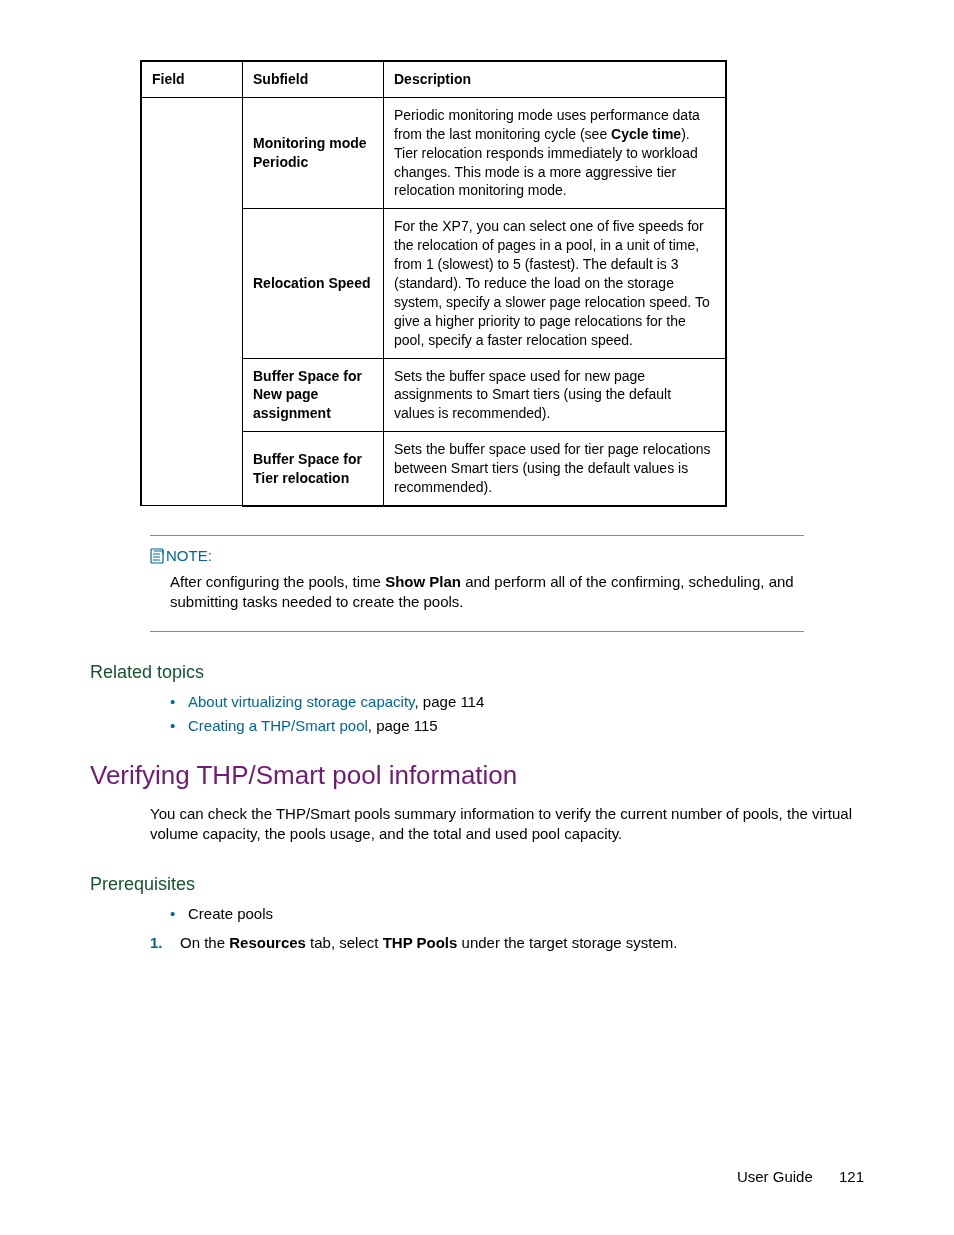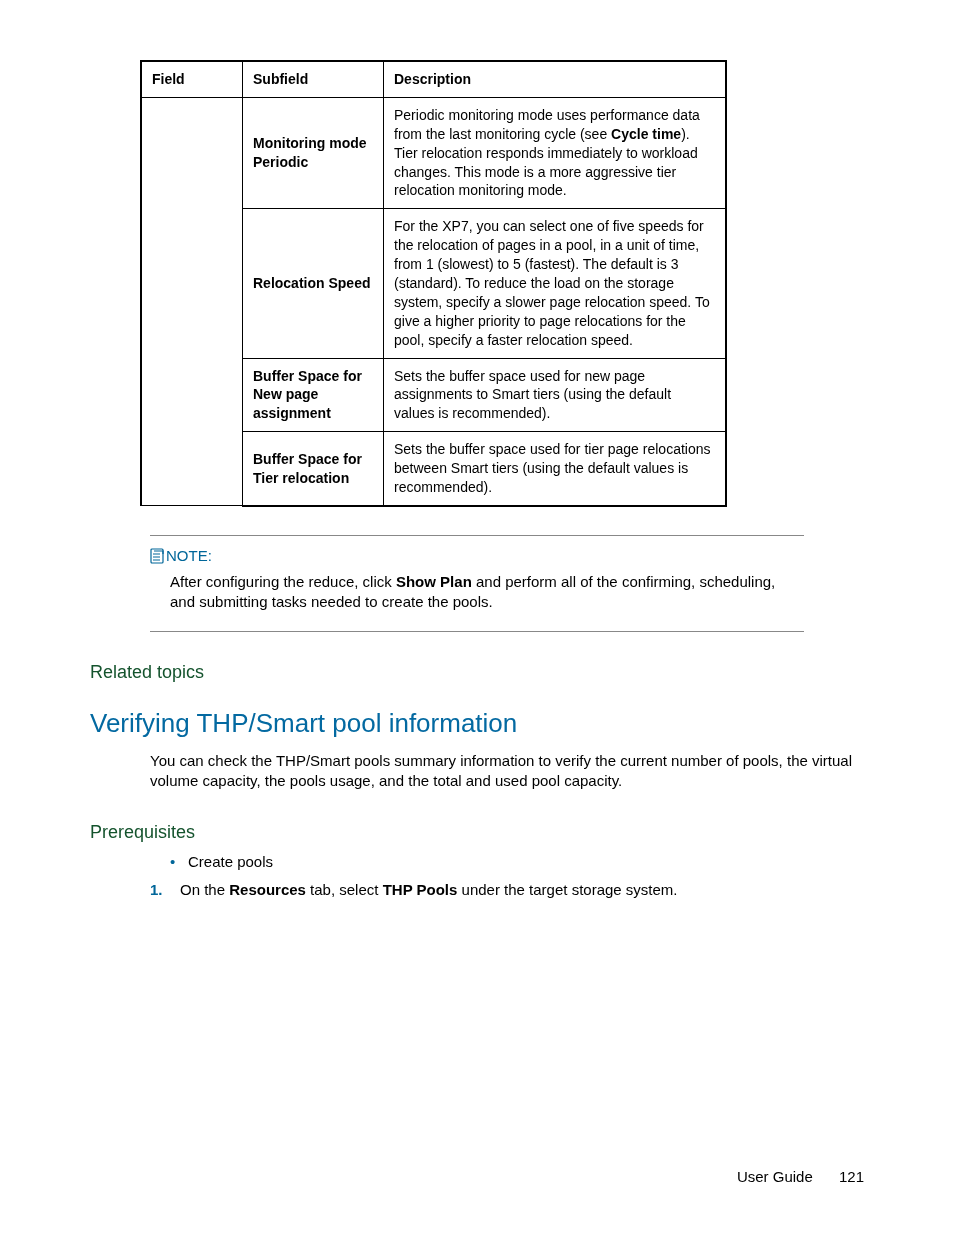--- a/index.html
+++ b/index.html
@@ -72,21 +72,21 @@
     margin-left: 20px;
     font-size: 15px;
   }
   h3.section {
     color: #14532d;
     font-weight: normal;
     font-size: 18px;
     margin: 28px 0 8px 0;
   }
   h2.section {
-    color: #0369a1;
+    color: #701a75;
     font-weight: normal;
     font-size: 26px;
     margin: 22px 0 10px 0;
   }
   ul.bullets {
     margin: 4px 0 4px 80px;
     padding: 0;
   }
   ul.bullets li {
     list-style: none;
@@ -177,25 +177,33 @@
       <svg class="note-icon" viewBox="0 0 16 16">
         <rect x="1" y="1" width="12" height="14" rx="1" fill="none" stroke="#006699" stroke-width="1.2"></rect>
         <path d="M4 3 L13 3 L13 6" fill="none" stroke="#006699" stroke-width="1.2"></path>
         <line x1="3" y1="6" x2="10" y2="6" stroke="#006699" stroke-width="1"></line>
         <line x1="3" y1="9" x2="10" y2="9" stroke="#006699" stroke-width="1"></line>
         <line x1="3" y1="12" x2="10" y2="12" stroke="#006699" stroke-width="1"></line>
       </svg>
       <span>NOTE:</span>
     </div>
     <div class="note-text">
-      <span>After configuring the reduce, click </span><b>Show Plan</b><span> and perform all of the confirming, scheduling, and submitting tasks needed to create the pools.</span>
+      <span>After configuring the pools, time </span><b>Show Plan</b><span> and perform all of the confirming, scheduling, and submitting tasks needed to create the pools.</span>
     </div>
   </div>
 
   <h3 class="section">Related topics</h3>
+  <ul class="bullets">
+    <li>
+      <span class="link">About virtualizing storage capacity</span><span>, page 114</span>
+    </li>
+    <li>
+      <span class="link">Creating a THP/Smart pool</span><span>, page 115</span>
+    </li>
+  </ul>
 
   <h2 class="section">Verifying THP/Smart pool information</h2>
   <div class="body-indent">You can check the THP/Smart pools summary information to verify the current number of pools, the virtual volume capacity, the pools usage, and the total and used pool capacity.</div>
 
   <h3 class="section">Prerequisites</h3>
   <ul class="bullets">
     <li>Create pools</li>
   </ul>
 
   <ol class="steps">

